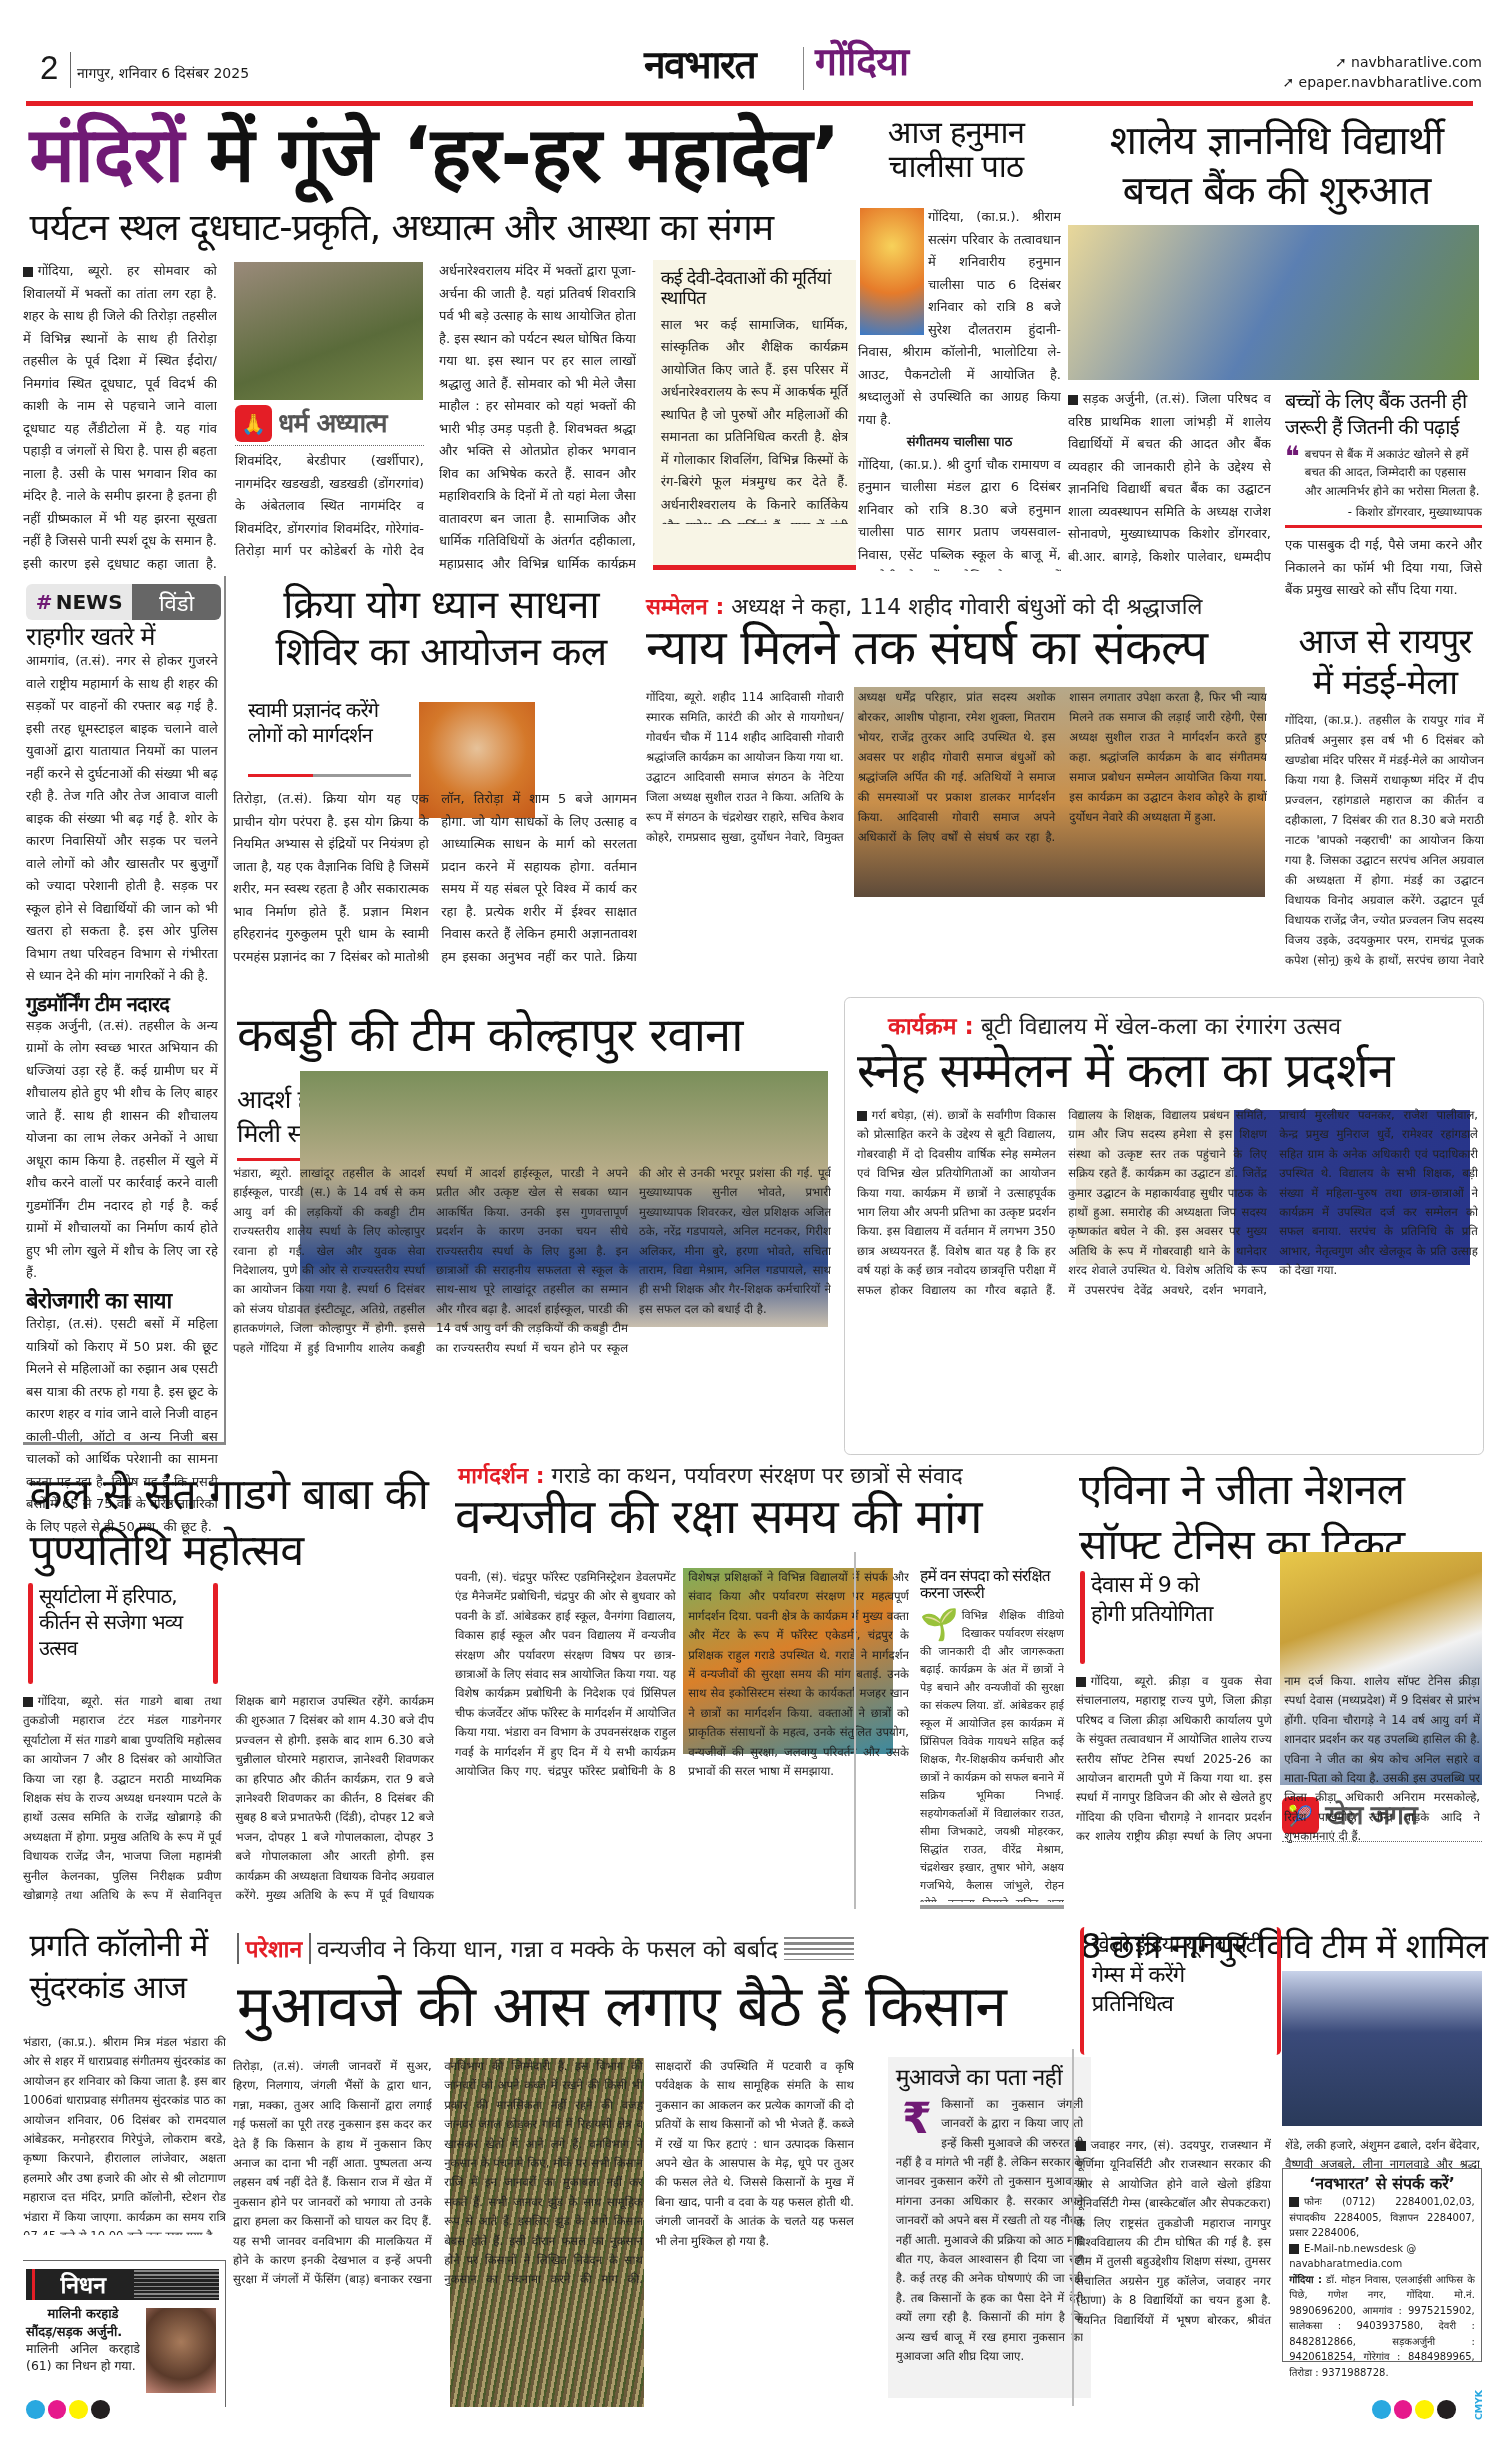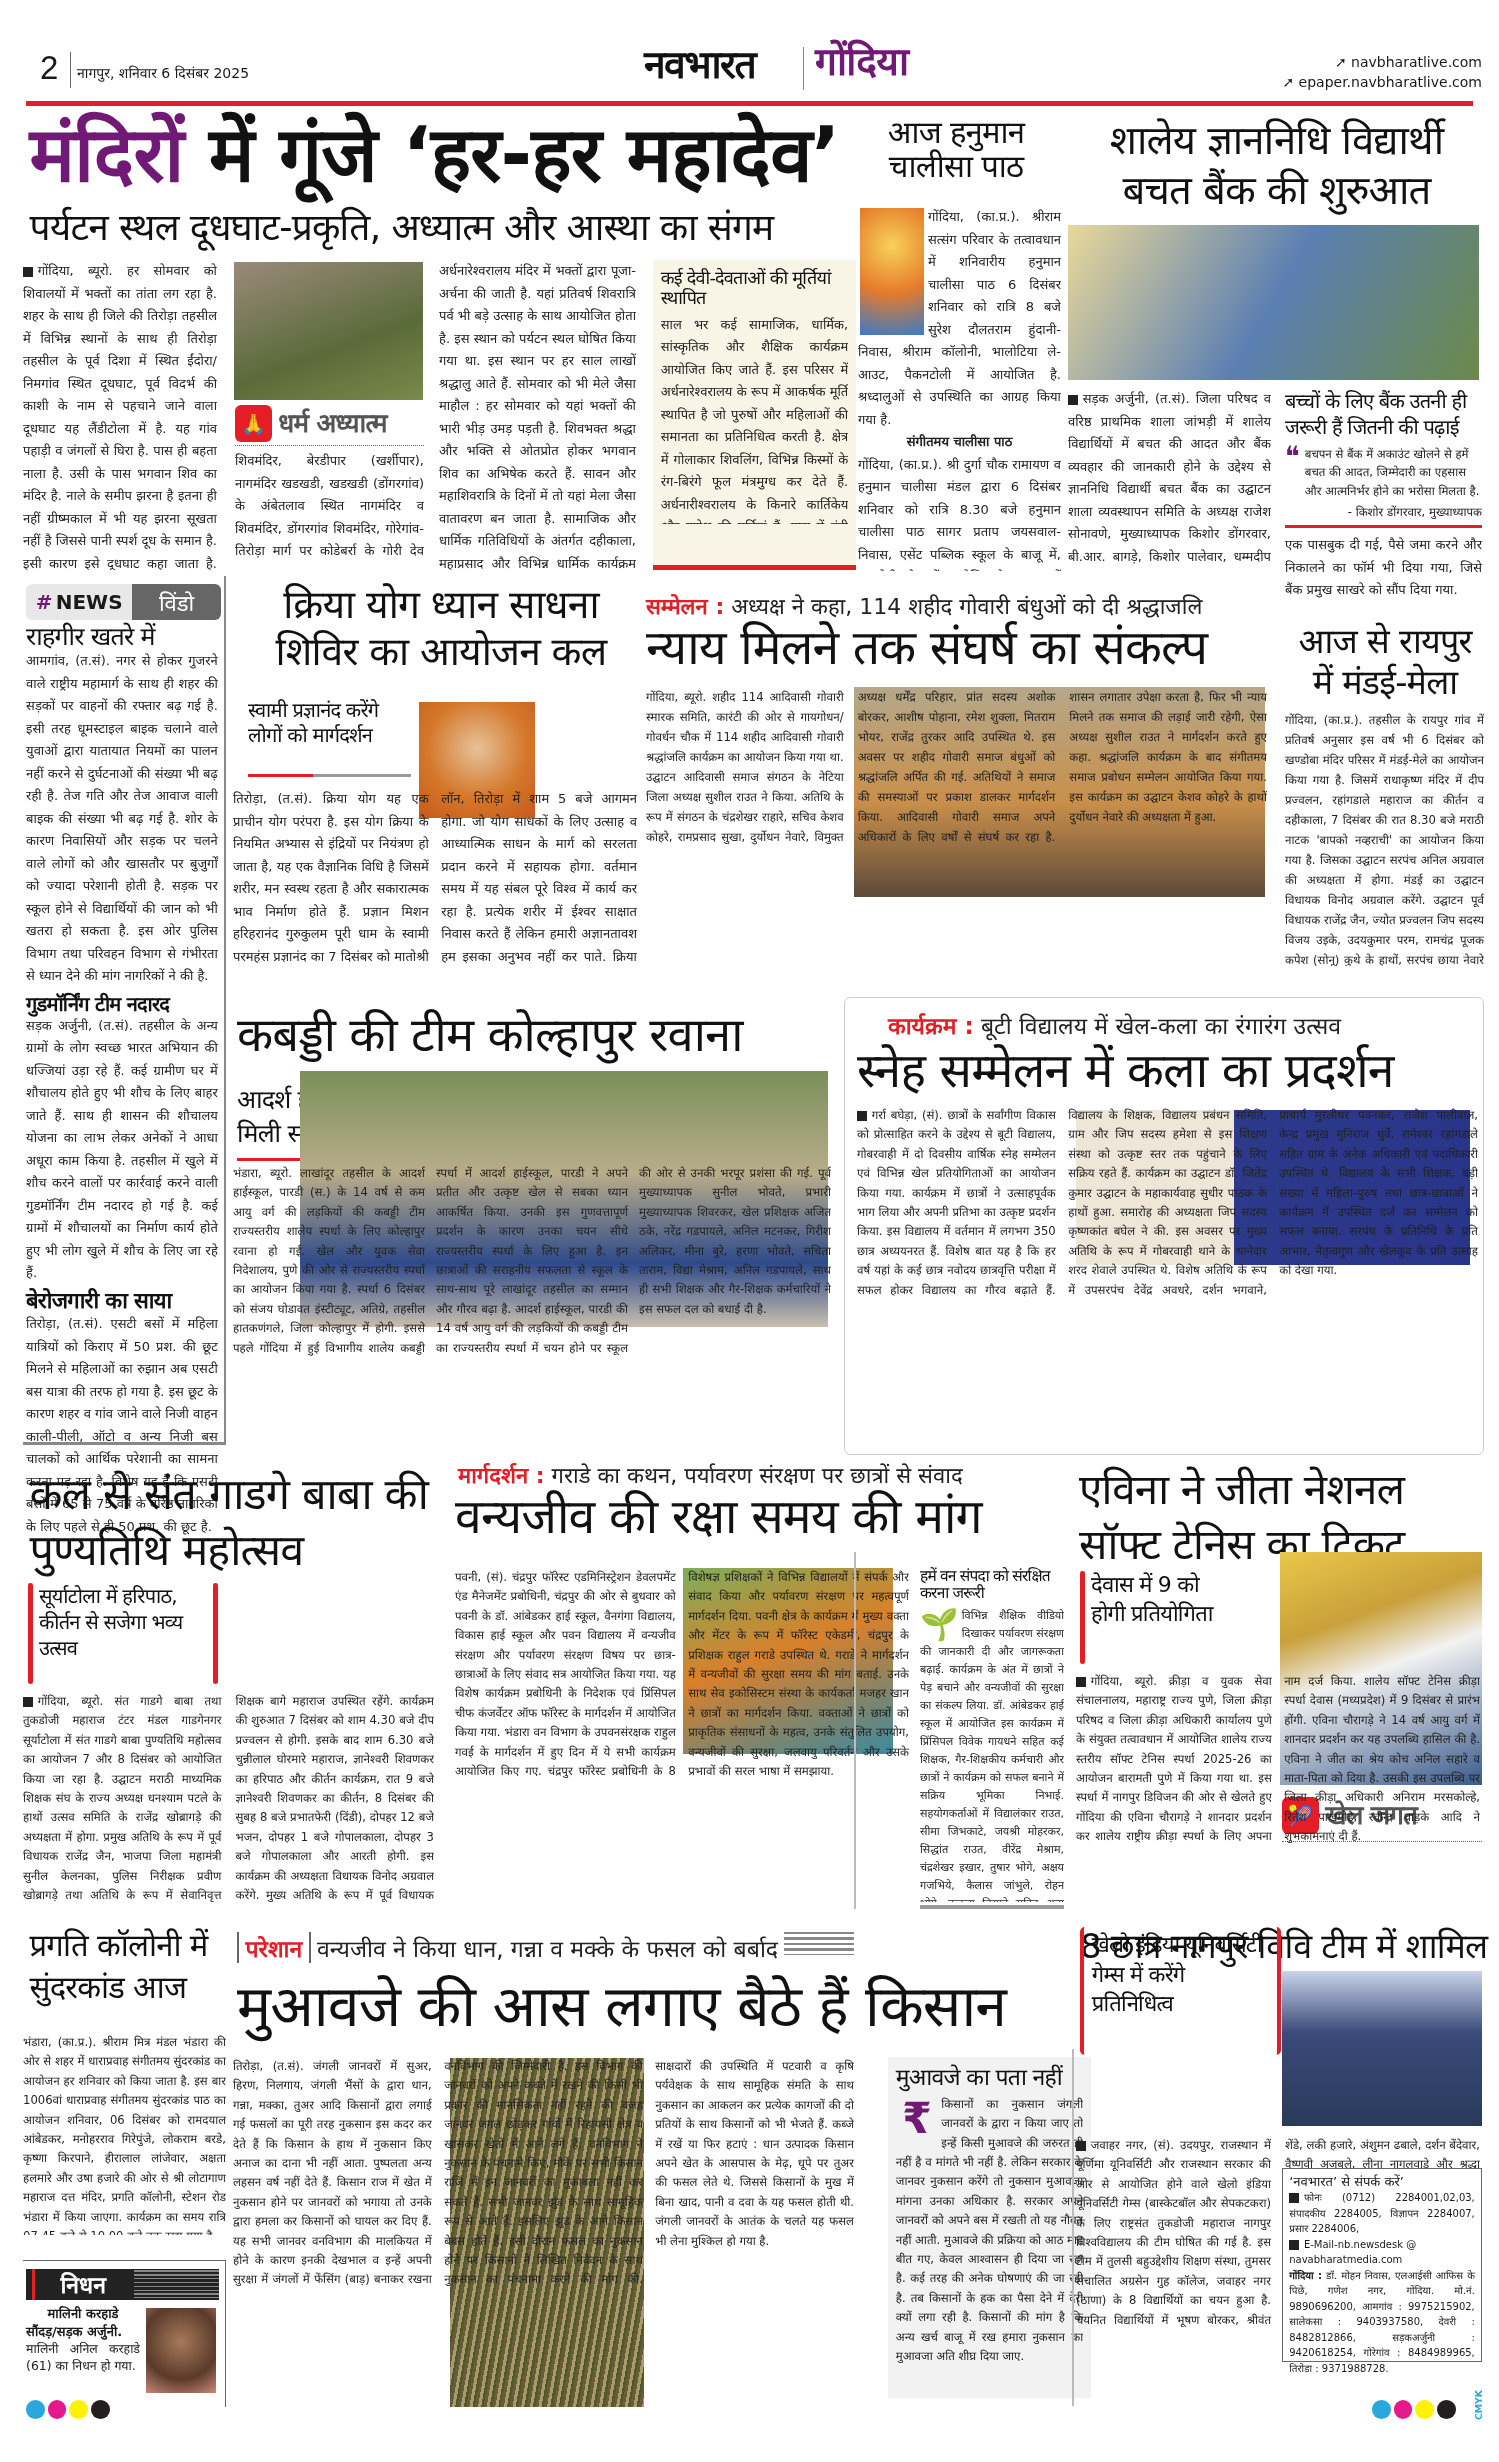--- a/index.html
+++ b/index.html
@@ -175,21 +175,21 @@
   <div style="padding:4.7px 85px 0 3.1px">
     <div style="font-weight:bold;font-size:13px;text-align:center">मालिनी करहाडे</div>
     <div style="font-weight:bold;font-size:13px">सौंदड़/सड़क अर्जुनी.</div>
     <div class="body" style="font-size:12.4px;line-height:17px">मालिनी अनिल करहाडे (61) का निधन हो गया.</div>
   </div>
 </div>
 <div class="abs cmyk" style="left:26px;top:2400px">
   <span style="background:#29a8e0"></span><span style="background:#e6198c"></span><span style="background:#fff200"></span><span style="background:#231f20"></span>
 </div>
 
-<div class="abs kicker" style="left:237px;top:1932px;font-size:23px;display:flex;align-items:flex-start;gap:6.2px">
+<div class="abs kicker" style="left:237px;top:1932px;font-size:23px;display:flex;align-items:center;gap:6.2px">
   <span style="width:2.3px;height:31px;background:#666"></span>
   <span class="k">परेशान</span>
   <span style="width:2.3px;height:31px;background:#666"></span>
   <span>वन्यजीव ने किया धान, गन्ना व मक्के के फसल को बर्बाद</span>
   <span style="width:70px;height:23px;background:repeating-linear-gradient(180deg,#888 0 2.3px,#fff 2.3px 5.4px)"></span>
 </div>
 <div class="abs hl" style="left:237px;top:1975px;font-size:57px;font-weight:normal;white-space:nowrap">मुआवजे की आस लगाए बैठे हैं किसान</div>
 <div class="abs photo" style="left:450px;top:2058px;width:194px;height:349px;background:repeating-linear-gradient(100deg,#6a5a3a 0 3.1px,#a99a6a 3.1px 6.2px,#4a5a2a 6.2px 8.5px)"></div>
 <div class="abs body" style="left:233px;top:2057px;width:621px;height:349px;column-count:3;column-gap:12.4px;overflow:hidden;font-size:11.6px;line-height:19.4px">तिरोड़ा, (त.सं). जंगली जानवरों में सुअर, हिरण, निलगाय, जंगली भैंसों के द्वारा धान, गन्ना, मक्का, तुअर आदि किसानों द्वारा लगाई गई फसलों का पूरी तरह नुकसान इस कदर कर देते हैं कि किसान के हाथ में नुकसान किए अनाज का दाना भी नहीं आता. पुष्पलता अन्य लहसन वर्ष नहीं देते हैं. किसान राज में खेत में नुकसान होने पर जानवरों को भगाया तो उनके द्वारा हमला कर किसानों को घायल कर दिए हैं. यह सभी जानवर वनविभाग की मालकियत में होने के कारण इनकी देखभाल व इन्हें अपनी सुरक्षा में जंगलों में फेंसिंग (बाड़) बनाकर रखना वनविभाग की जिम्मेदारी है. इस विभाग की जानवरों को अपने कब्जे में रखने की किसी भी प्रकार की मानसिकता नहीं रहने की वजह जानवर जंगल छोड़कर गांवों में रिहायसी क्षेत्र व खासकर खेतों में आने लगे हैं. वनविभाग ने नुकसान के पंचनामे किए, मौके पर सभी किसान राजि में इन जानवरों का मुकाबला नहीं कर सकते हैं. सभी जानवर झुंड के साथ सामूहिक रूप से आते हैं. इसलिए झुंड के आगे किसान बेबस होते हैं. इसी दौरान फसल का नुकसान होने पर किसानों ने लिखित निवेदन के साथ नुकसान का पंचनामा करने की मांग की. साक्षदारों की उपस्थिति में पटवारी व कृषि पर्यवेक्षक के साथ सामूहिक संमति के साथ नुकसान का आकलन कर प्रत्येक कागजों की दो प्रतियों के साथ किसानों को भी भेजते हैं. कब्जे में रखें या फिर हटाएं : धान उत्पादक किसान अपने खेत के आसपास के मेढ़, धूपे पर तुअर की फसल लेते थे. जिससे किसानों के मुख में बिना खाद, पानी व दवा के यह फसल होती थी. जंगली जानवरों के आतंक के चलते यह फसल भी लेना मुश्किल हो गया है.</div>
 <div class="abs" style="left:888px;top:2057px;width:203px;height:341px;background:#f2f2f2;padding:7.8px">
@@ -201,21 +201,21 @@
 </div>
 
 <div class="abs hl" style="left:1080px;top:1928px;font-size:34px;font-weight:normal;white-space:nowrap">8 छात्र नागपुर विवि टीम में शामिल</div>
 <div class="abs" style="left:1080px;top:1927px;width:201px;height:128px;border-left:4.7px solid #e41e26;border-right:4.7px solid #e41e26;border-radius:4.7px;padding:3.1px 7.8px">
   <div class="hl" style="font-size:22px;font-weight:normal;line-height:1.35">खेलो इंडिया यूनिवर्सिटी गेम्स में करेंगे प्रतिनिधित्व</div>
 </div>
 <div class="abs photo" style="left:1282px;top:1971px;width:200px;height:155px;background:linear-gradient(180deg,#c9d3ea,#3a4a7a 40%,#2a3a5a)"></div>
 <div class="abs body" style="left:1076px;top:2136px;width:404px;height:264px;column-count:2;column-gap:14px;overflow:hidden;font-size:11.6px;line-height:19.4px"><span class="sq"></span><span>जवाहर नगर, (सं). उदयपुर, राजस्थान में पूर्णिमा यूनिवर्सिटी और राजस्थान सरकार की ओर से आयोजित होने वाले खेलो इंडिया यूनिवर्सिटी गेम्स (बास्केटबॉल और सेपकटकरा) के लिए राष्ट्रसंत तुकडोजी महाराज नागपुर विश्वविद्यालय की टीम घोषित की गई है. इस टीम में तुलसी बहुउद्देशीय शिक्षण संस्था, तुमसर संचालित अग्रसेन गुह कॉलेज, जवाहर नगर (ठाणा) के 8 विद्यार्थियों का चयन हुआ है. चयनित विद्यार्थियों में भूषण बोरकर, श्रीवंत शेंडे, लकी हजारे, अंशुमन ढबाले, दर्शन बेंदेवार, वैष्णवी अजबले, लीना नागलवाडे और श्रद्धा साठवने शामिल हैं. इस उत्कृष्ट उपलब्धि पर संस्था के सचिव डॉ. जीडी टेंभरे, महाविद्यालय के प्राचार्य डॉ. अजय कुमार मोहबंसी तथा शारीरिक शिक्षा एवं क्रीड़ा विभाग प्रमुख प्रा. प्रवीण देशलहरा सहित सभी प्राध्यापकों, शिक्षकेतर कर्मचारियों और विद्यार्थियों ने सभी खिलाड़ियों को हार्दिक बधाई दी.</span></div>
 
 <div class="abs" style="left:1282px;top:2168px;width:200px;height:194px;border:1.6px solid #666;background:#fff;padding:3.1px 6.2px">
-  <div style="font-weight:normal;font-size:13px;">‘नवभारत’ से संपर्क करें’</div>
+  <div style="font-weight:bold;font-size:16px;text-align:center">‘नवभारत’ से संपर्क करें’</div>
   <div style="font-size:10px;line-height:15.5px;text-align:justify"><span class="sq"></span><span>फोनः (0712) 2284001,02,03, संपादकीय 2284005, विज्ञापन 2284007, प्रसार 2284006,</span></div>
   <div style="font-size:10px;line-height:15.5px"><span class="sq"></span><span>E-Mail-nb.newsdesk @ navabharatmedia.com</span></div>
   <div style="font-size:10px;line-height:15.5px;text-align:justify"><b>गोंदिया :</b> <span>डॉ. मोहन निवास, एलआईसी आफिस के पिछे, गणेश नगर, गोंदिया. मो.नं. 9890696200, आमगांव : 9975215902, सालेकसा : 9403937580, देवरी : 8482812866, सड़कअर्जुनी : 9420618254, गोरेगांव : 8484989965, तिरोडा : 9371988728.</span></div>
 </div>
 <div class="abs cmyk" style="left:1372px;top:2400px">
   <span style="background:#29a8e0"></span><span style="background:#e6198c"></span><span style="background:#fff200"></span><span style="background:#231f20"></span>
 </div>
 <div class="abs" style="left:1473px;top:2390px;font-size:9.3px;font-weight:bold;writing-mode:vertical-rl;transform:rotate(180deg);color:#29a8e0">CMYK</div>
 
 <div class="abs vline" style="left:854px;top:1552px;height:357px"></div>

